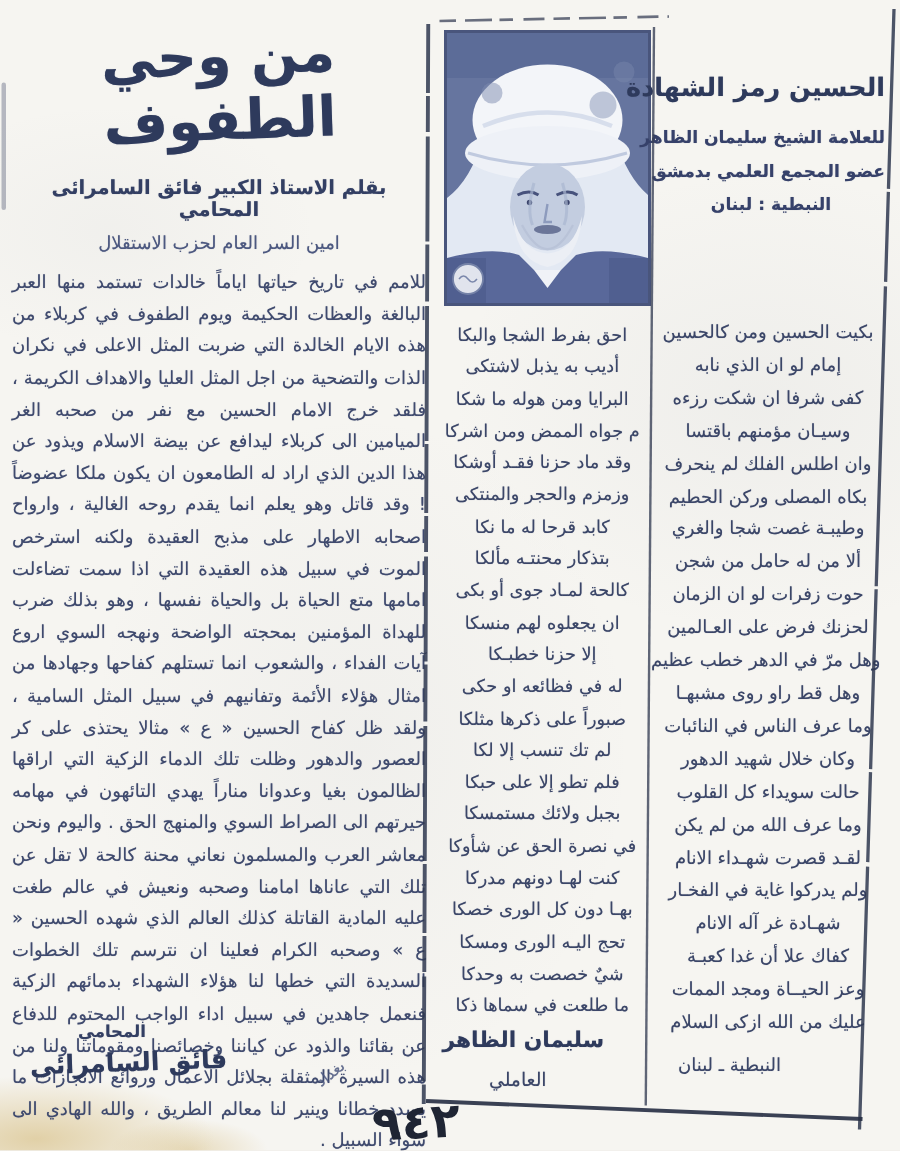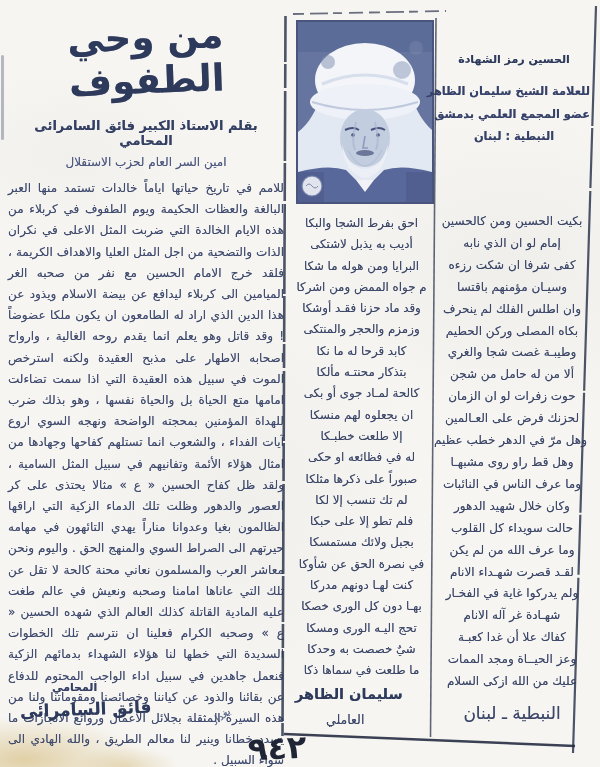--- a/index.html
+++ b/index.html
@@ -49,29 +49,29 @@
   
   .poem-mid{
     position:absolute;left:291px;top:213px;width:141px;
     font-size:11.8px;line-height:21.3px;text-align:center;color:#3b4668;
   }
   .poem-mid div{white-space:nowrap;}
   .poet-name{position:absolute;left:295px;top:686px;font-size:14.5px;font-weight:bold;color:#2e3a5c;}
   .poet-epithet{position:absolute;left:326px;top:712px;font-size:12.5px;color:#3b4668;}
   
   .right-col{position:absolute;left:438px;top:44px;width:152px;text-align:center;}
-  .poem-header div{font-size:11px;font-weight:bold;color:#2e3a5c;line-height:31px;white-space:nowrap;}
+  .poem-header div{font-size:17px;font-weight:bold;color:#2e3a5c;line-height:31px;white-space:nowrap;}
   .poem-attrib{margin-top:5px;}
   .poem-attrib div{font-size:11.4px;font-weight:bold;color:#36416a;line-height:22.5px;white-space:nowrap;}
   .poem-right{
     position:absolute;left:437px;top:211px;width:150px;
     font-size:12px;line-height:21.9px;text-align:center;color:#3b4668;
   }
   .poem-right div{white-space:nowrap;}
-  .poem-closing{position:absolute;left:452px;top:703px;width:120px;text-align:center;font-size:17px;color:#3b4668;}
+  .poem-closing{position:absolute;left:452px;top:703px;width:120px;text-align:left;font-size:12px;color:#3b4668;}
   
   .page-number{position:absolute;left:248px;top:729px;font-size:32px;font-weight:bold;color:#1f2534;transform:rotate(-3deg);}
   .rules{position:absolute;left:0;top:0;pointer-events:none;}
   .edge-smudge{position:absolute;left:1px;top:55px;width:3px;height:85px;background:rgba(60,70,100,.35);border-radius:2px;}
 </style>
 </head>
 <body>
 
 <div class="sheet">
 
@@ -123,21 +123,21 @@
       <div>احق بفرط الشجا والبكا</div>
       <div>أديب به يذبل لاشتكى</div>
       <div>البرايا ومن هوله ما شكا</div>
       <div>م جواه الممض ومن اشركا</div>
       <div>وقد ماد حزنا فقـد أوشكا</div>
       <div>وزمزم والحجر والمنتكى</div>
       <div>كابد قرحا له ما نكا</div>
       <div>بتذكار محنتـه مألكا</div>
       <div>كالحة لمـاد جوى أو بكى</div>
       <div>ان يجعلوه لهم منسكا</div>
-      <div>إلا طلعت خطبـكا</div>
+      <div>إلا حزنا خطبـكا</div>
       <div>له في فظائعه او حكى</div>
       <div>صبوراً على ذكرها مثلكا</div>
       <div>لم تك تنسب إلا لكا</div>
       <div>فلم تطو إلا على حبكا</div>
       <div>بجبل ولائك مستمسكا</div>
       <div>في نصرة الحق عن شأوكا</div>
       <div>كنت لهـا دونهم مدركا</div>
       <div>بهـا دون كل الورى خصكا</div>
       <div>تحج اليـه الورى ومسكا</div>
       <div>شيٌ خصصت به وحدكا</div>

